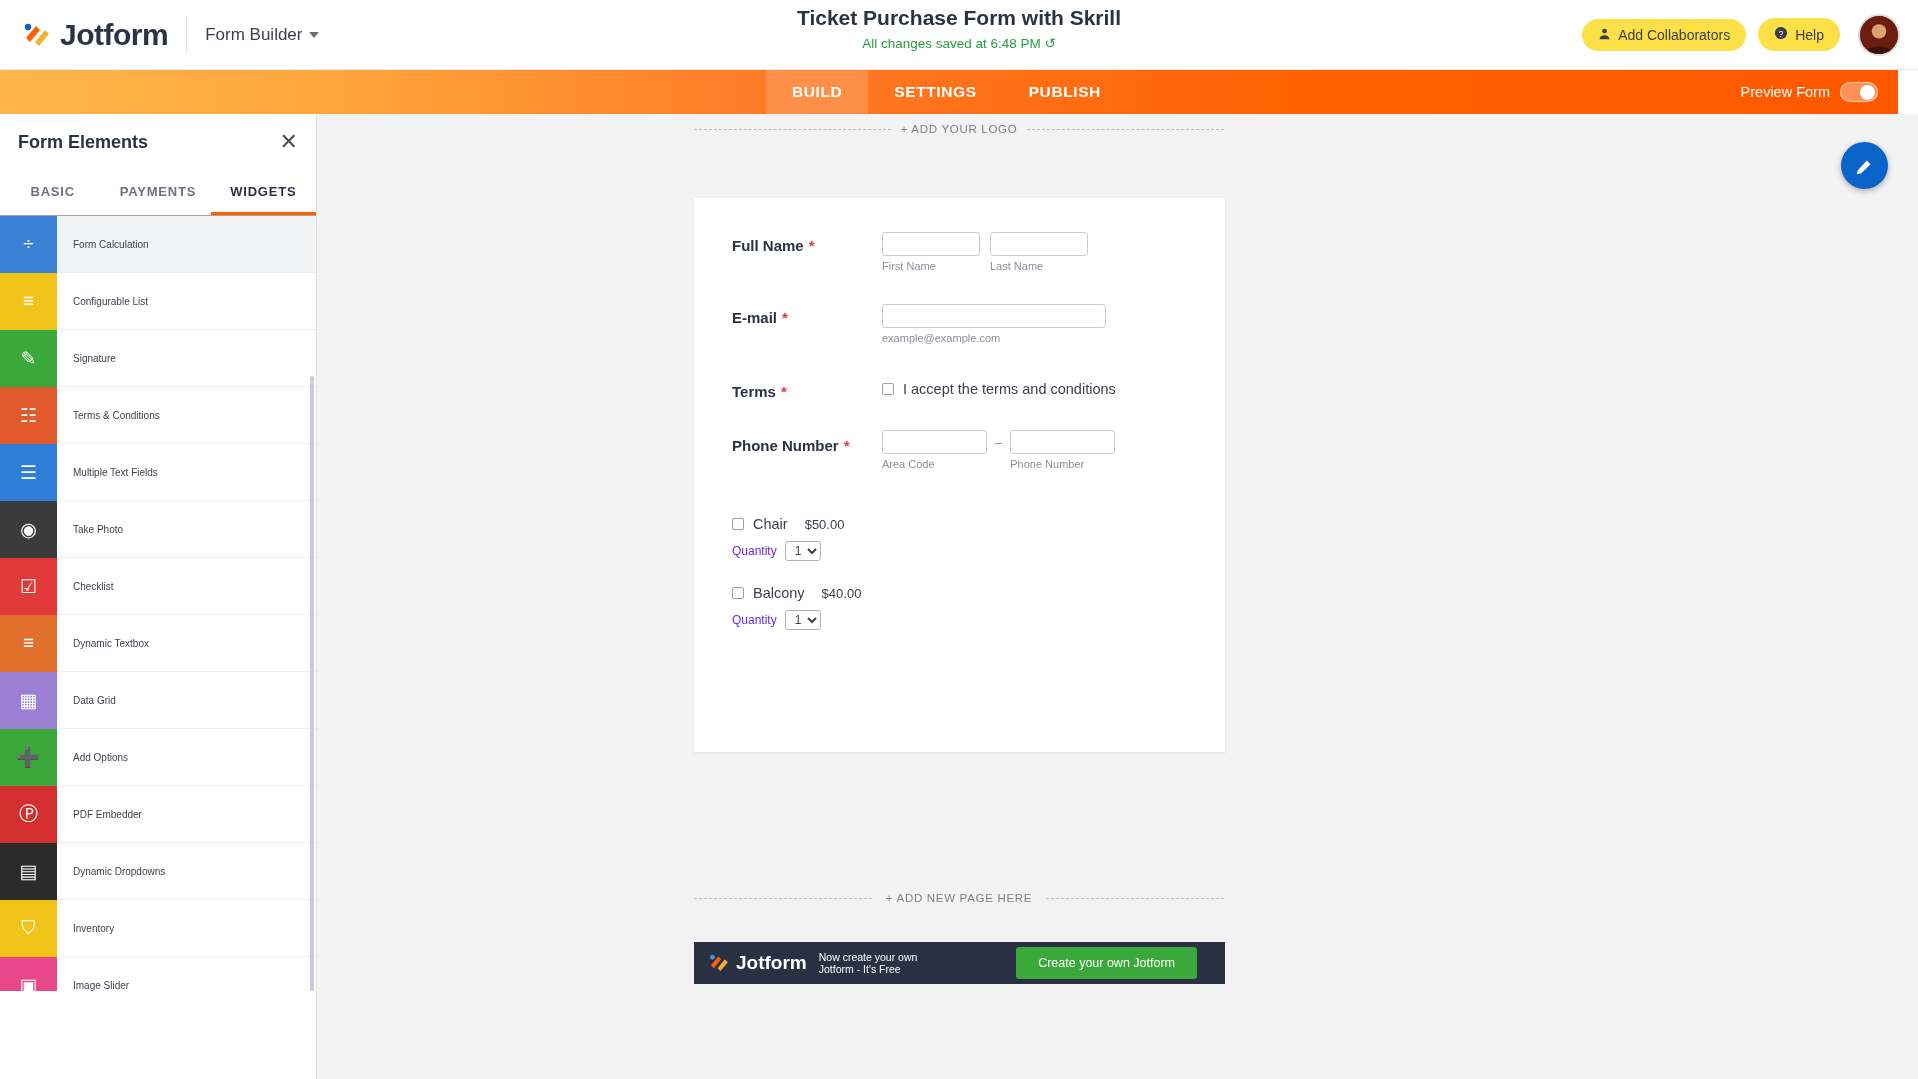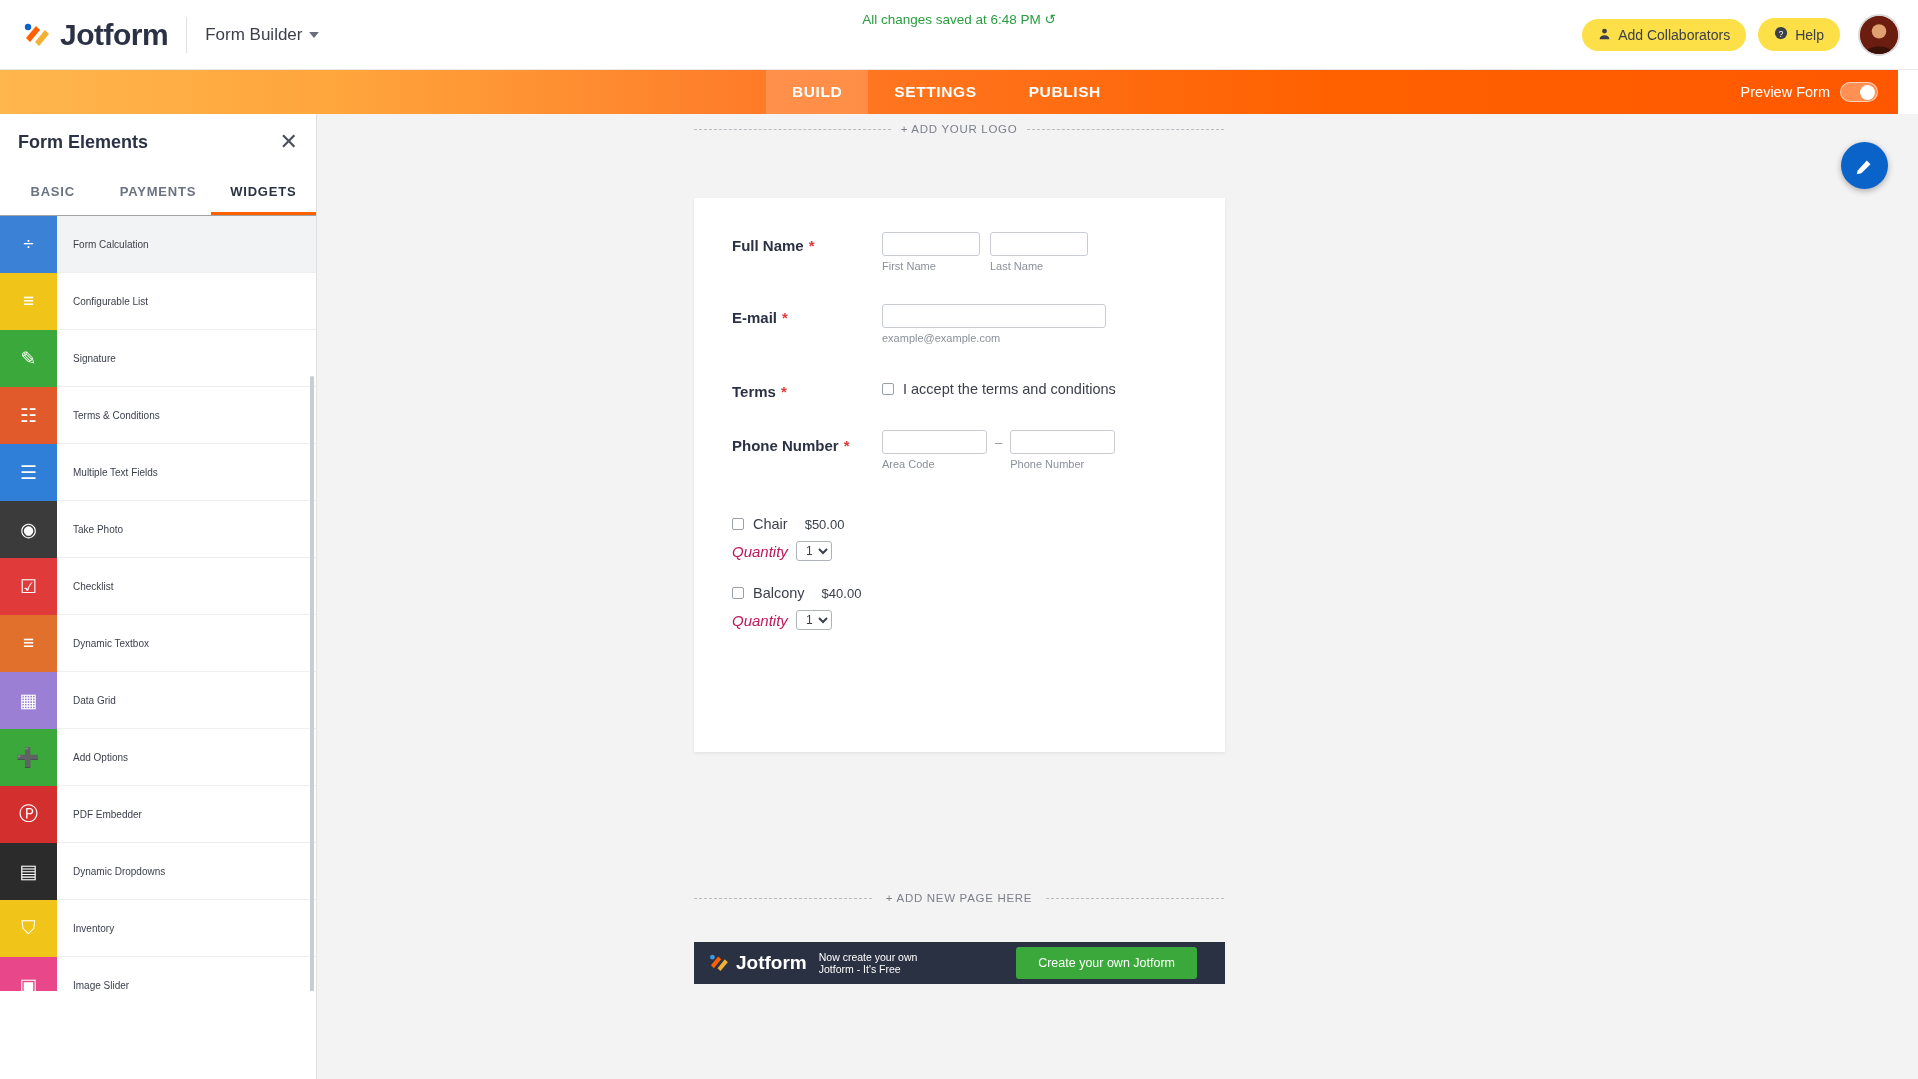--- a/index.html
+++ b/index.html
@@ -163,21 +163,21 @@
   .phone-row { display: flex; align-items: center; gap: 8px; }
   .phone-dash { color: #8a8f99; font-size: 13px; }
   .cbrow { display: flex; align-items: center; gap: 9px; }
   .cb {
     width: 12px; height: 12px; border: 1px solid #9aa0a8; background: #fff;
     border-radius: 2px; flex: 0 0 12px;
   }
   .cbtext { font-size: 14.5px; color: #3b3f4a; }
   .price { font-size: 13px; color: #3b3f4a; margin-left: 8px; }
   .qtyrow { display: flex; align-items: center; gap: 8px; margin: 9px 0 0 0; }
-  .qtylabel { font-size: 15px; color: #be185d; font-style: italic; }
+  .qtylabel { font-size: 12px; color: #6d28d9; }
   .qsel {
     border: 1px solid #aeb3bb; border-radius: 3px; background: #fff;
     font-size: 12px; padding: 1px 2px 1px 5px; color: #3b3f4a;
     font-family: "Liberation Sans", sans-serif;
   }
   .add-page-row {
     position: absolute; left: 377px; top: 778px; width: 530px;
     display: flex; align-items: center; gap: 14px;
   }
   .jf-banner {
@@ -214,20 +214,21 @@
     </span>
     <span class="logo-text">Jotform</span>
   </div>
   <span class="divider-v"></span>
   <div class="form-builder-btn">
     <span>Form Builder</span>
     <span class="chev"></span>
   </div>
 
   <div class="title-block">
+    <div class="form-title">Ticket Purchase Form with Skrill</div>
     <div class="saved-text">All changes saved at 6:48 PM ↺</div>
   </div>
 
   <div class="topbar-right">
     <div class="pill">
       <span class="ic">
         <svg width="13" height="13" viewBox="0 0 16 16">
             <circle cx="8" cy="5" r="3" fill="#3b3f4a"></circle>
             <path d="M2 15c0-3.3 2.7-5 6-5s6 1.7 6 5z" fill="#3b3f4a"></path>
           </svg>

